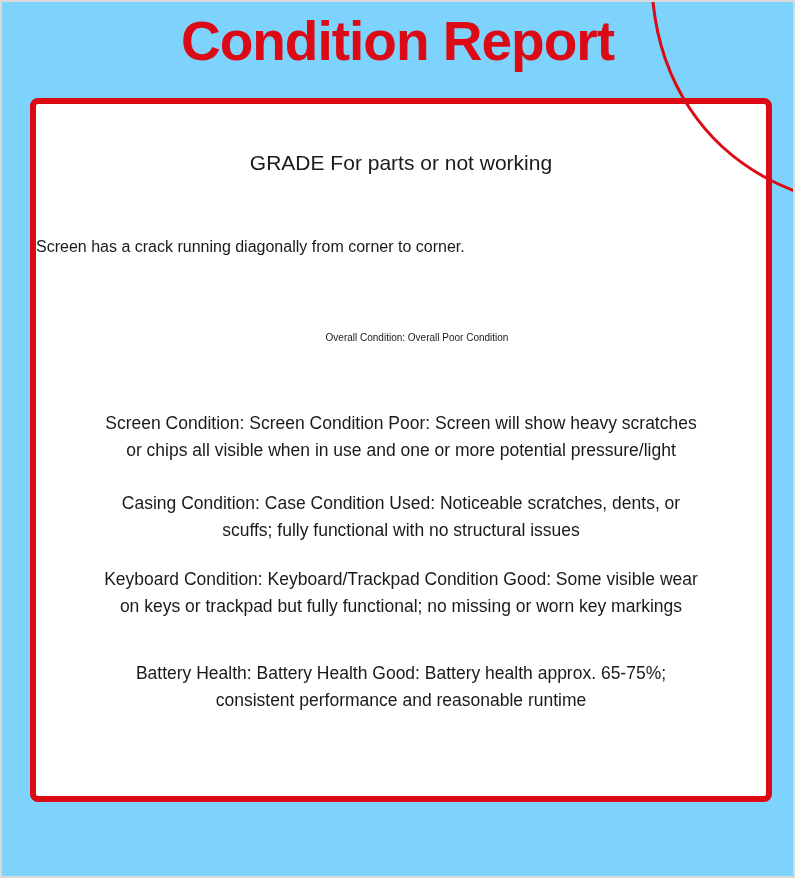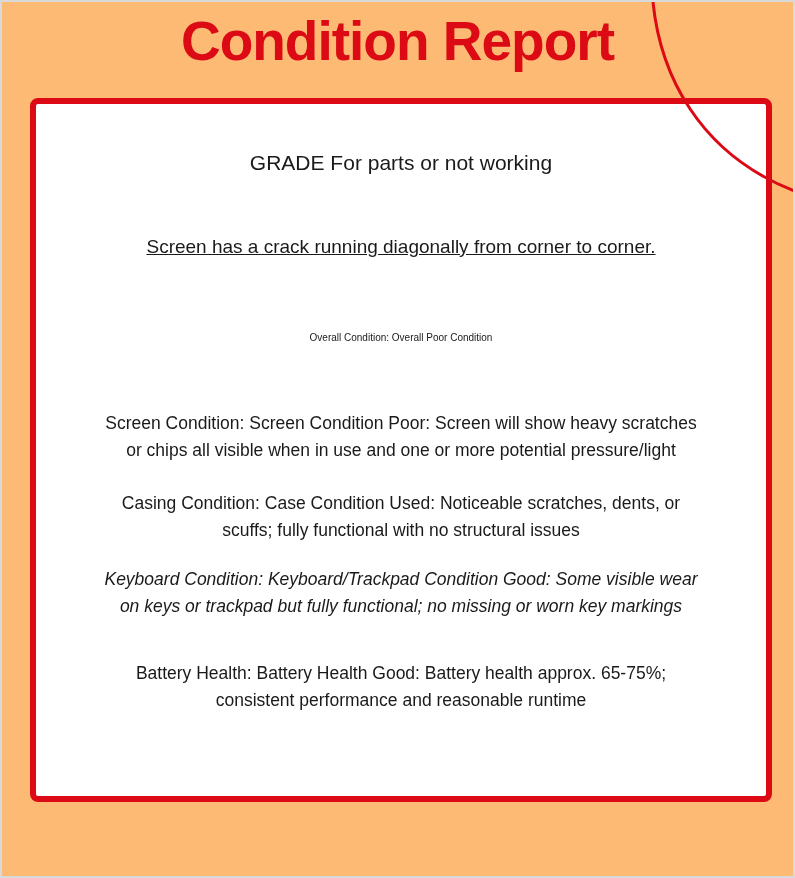--- a/index.html
+++ b/index.html
@@ -2,21 +2,21 @@
 <html><head>
 <meta charset="utf-8">
 <style>
   html, body { margin: 0; padding: 0; background: #ffffff; }
   .frame {
     position: relative;
     width: 795px;
     height: 878px;
     box-sizing: border-box;
     border: 2px solid #d9d9d9;
-    background: #fdba74;
+    background: #7dd3fc;
     overflow: hidden;
     font-family: "Liberation Sans", sans-serif;
     color: #111111;
   }
   .title {
     position: absolute;
     top: 8px;
     left: 0;
     width: 100%;
     margin: 0;
@@ -55,49 +55,47 @@
     text-align: center;
     font-size: 21px;
     line-height: 28px;
     color: #1a1a1a;
   }
   .summary {
     position: absolute;
     top: 131px;
     left: 0;
     width: 100%;
-    text-align: center;
-    font-size: 19px;
+    font-size: 16px;
     line-height: 24px;
     color: #1a1a1a;
-    text-decoration: underline;
   }
   .overall {
     position: absolute;
     top: 227px;
-    left: 0;
+    left: 16px;
     width: 100%;
     text-align: center;
     font-size: 10px;
     line-height: 14px;
     color: #1a1a1a;
   }
   .para {
     position: absolute;
     left: 50%;
     transform: translateX(-50%);
     width: 680px;
     text-align: center;
     font-size: 17.5px;
     line-height: 27px;
     color: #1a1a1a;
   }
   .para-screen   { top: 306px; }
   .para-casing   { top: 386px; }
-  .para-keyboard { top: 462px; font-style: italic; }
+  .para-keyboard { top: 462px; }
   .para-battery  { top: 534px; margin-top: 22px; }
 </style>
 </head>
 <body>
 
 <div class="frame">
 
   <h1 class="title">Condition Report</h1>
 
   <svg class="swoosh" width="795" height="878" viewBox="0 0 795 878">

